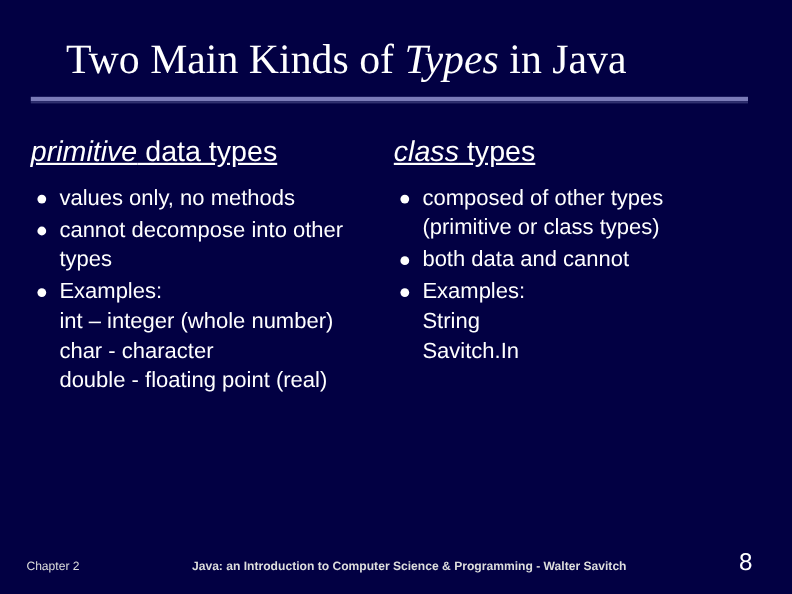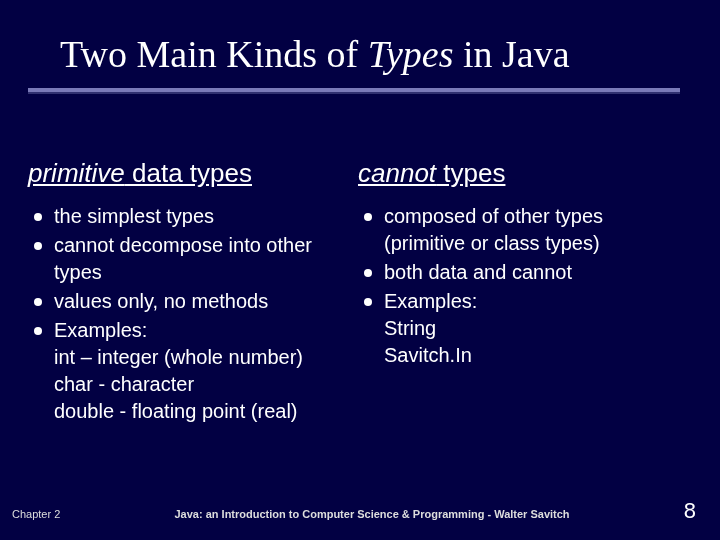--- a/index.html
+++ b/index.html
@@ -28,21 +28,20 @@
   .rule {
     margin: 2px 28px 0 28px;
     border-top: 4px solid #7a7ab8;
     border-bottom: 2px solid #303070;
     height: 0;
   }
   .columns {
     display: flex;
     padding: 28px 20px 0 28px;
     gap: 0;
-    margin-top: 36px;
   }
   .col { flex: 1 1 50%; }
   .col-heading {
     font-size: 26px;
     text-decoration: underline;
     margin-bottom: 14px;
     font-family: Arial, Helvetica, sans-serif;
     font-weight: normal;
   }
   .col-heading .emph { font-style: italic; }
@@ -76,21 +75,21 @@
   .mono { font-family: Liberation Sans, sans-serif; }
   .footer {
     position: absolute;
     bottom: 16px;
     left: 0;
     right: 0;
     display: flex;
     align-items: baseline;
     font-size: 11px;
     color: #ddd;
-    padding: 0 12px;
+    padding: 0 24px;
     justify-content: space-between;
   }
   .footer .f-left { flex: 0 0 auto; }
   .footer .f-center { flex: 1 1 auto; text-align: center; font-weight: bold; }
   .footer .f-right { flex: 0 0 auto; font-size: 22px; color: #fff; }
 </style>
 </head>
 <body>
 
 <div class="slide">
@@ -100,35 +99,34 @@
   </div>
   <div class="rule"></div>
 
   <div class="columns">
 
     <div class="col">
       <div class="col-heading">
         <span class="emph">primitive</span><span> data types</span>
       </div>
       <ul class="bullets">
-        <li><span>the simplest types</span></li>
+        <li><span>values only, no methods</span></li>
         <li><span>cannot decompose into other types</span></li>
-        <li><span>values only, no methods</span></li>
         <li>
           <span>Examples:</span>
           <span class="sub"><span class="mono">int</span><span> – integer (whole number)</span></span>
           <span class="sub"><span class="mono">char</span><span> - character</span></span>
           <span class="sub"><span class="mono">double</span><span> - floating point (real)</span></span>
         </li>
       </ul>
     </div>
 
     <div class="col">
       <div class="col-heading">
-        <span class="emph">cannot</span><span> types</span>
+        <span class="emph">class</span><span> types</span>
       </div>
       <ul class="bullets">
         <li><span>composed of other types (primitive or class types)</span></li>
         <li><span>both data and cannot</span></li>
         <li>
           <span>Examples:</span>
           <span class="sub"><span class="mono">String</span></span>
           <span class="sub"><span class="mono">Savitch.In</span></span>
         </li>
       </ul>

